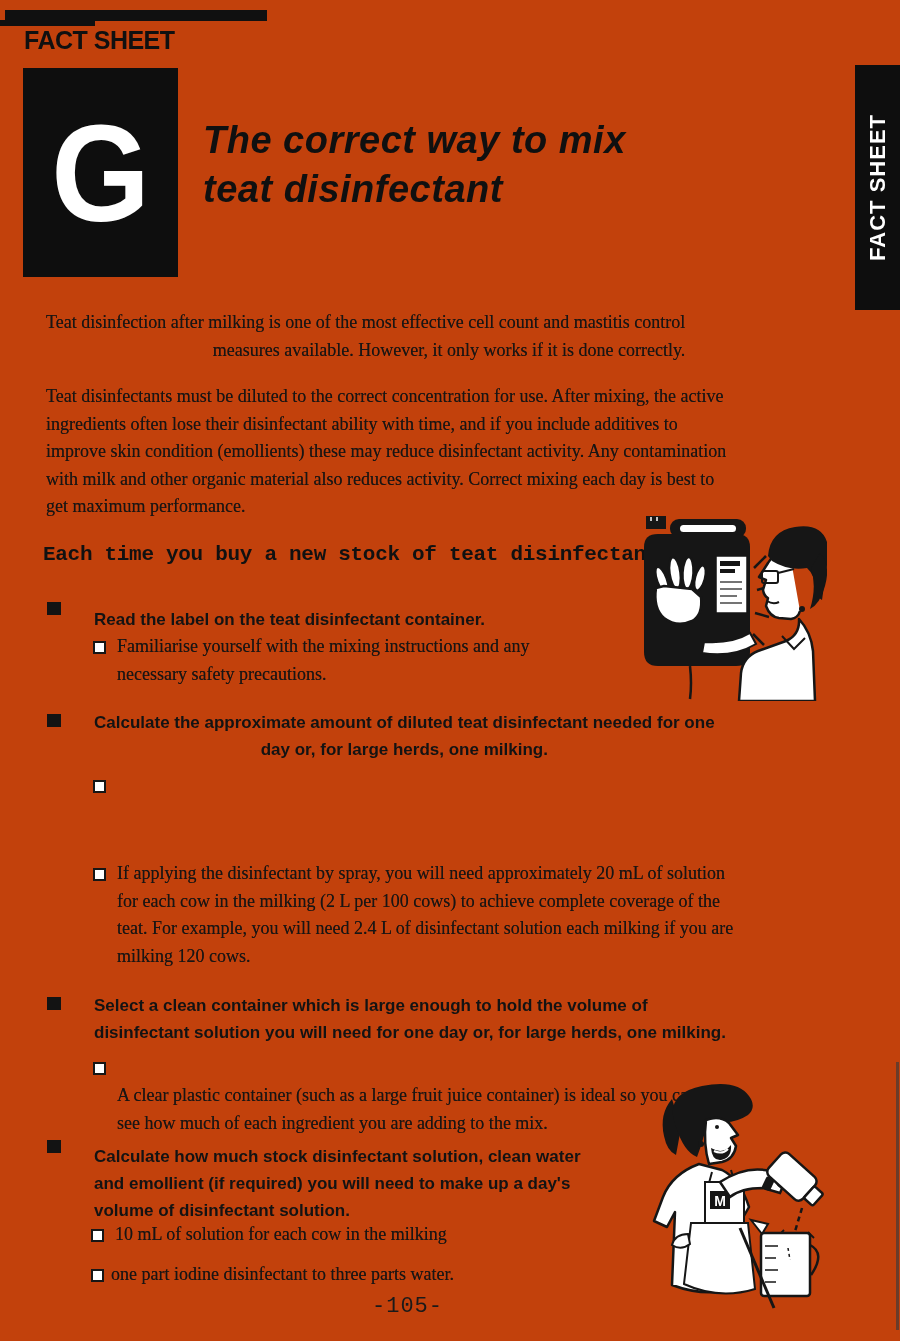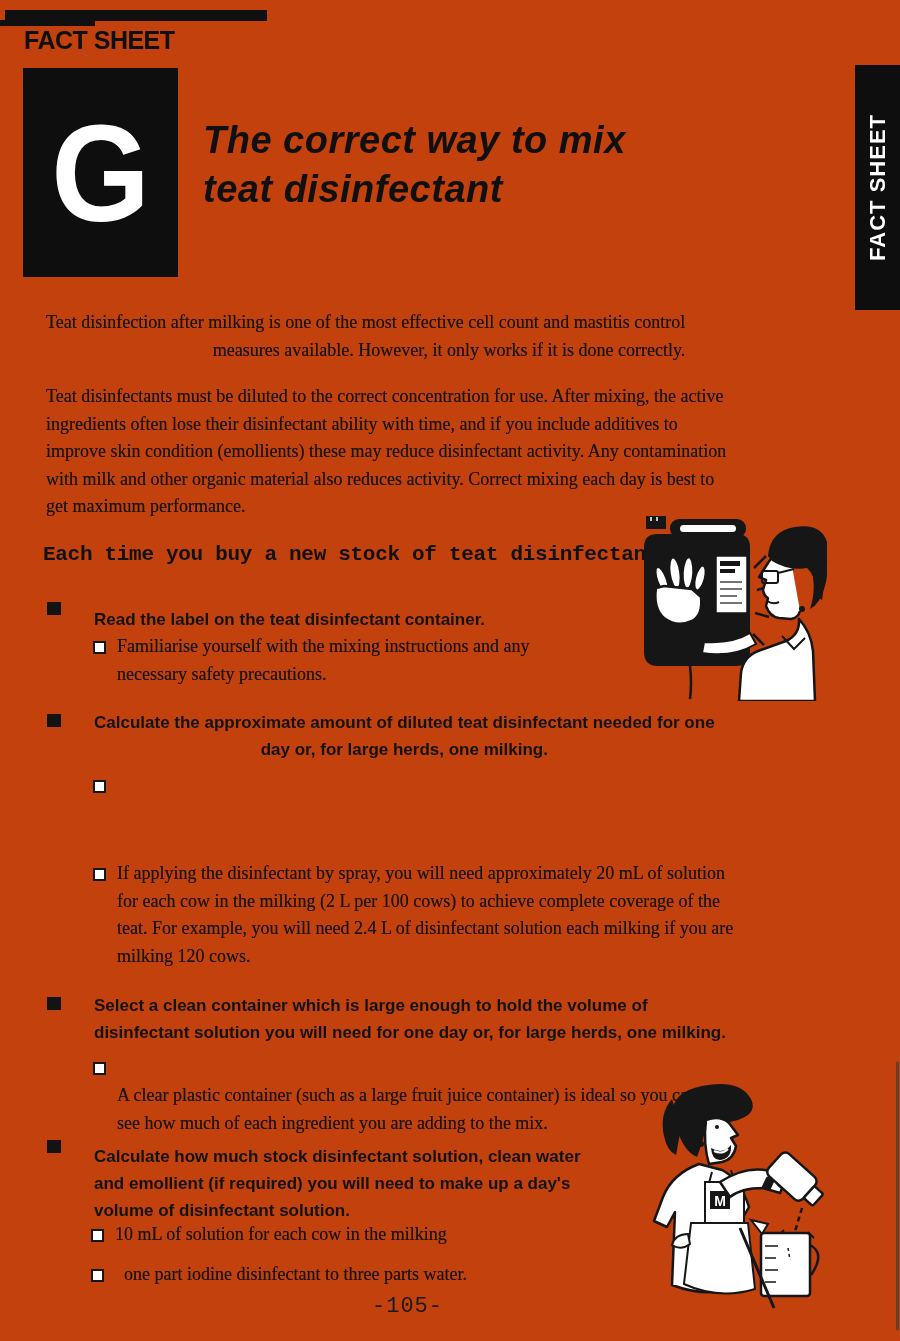--- a/index.html
+++ b/index.html
@@ -88,21 +88,21 @@
   <div class="sub-text" style="top:1082px;">A clear plastic container (such as a large fruit juice container) is ideal so you can
 see how much of each ingredient you are adding to the mix.</div>
 
   <div class="sq" style="top:1140px;"></div>
   <div class="bullet-label" style="top:1135px;margin-top:8px;">Calculate how much stock disinfectant solution, clean water
 and emollient (if required) you will need to make up a day's
 volume of disinfectant solution.</div>
   <div class="osq" style="left:91px;top:1229px;"></div>
   <div class="sub-text" style="left:115px;top:1221px;">10 mL of solution for each cow in the milking</div>
   <div class="osq" style="left:91px;top:1269px;"></div>
-  <div class="sub-text" style="left:124px;top:1261px;">one part iodine disinfectant to three parts water.</div>
+  <div class="sub-text" style="left:111px;top:1261px;">one part iodine disinfectant to three parts water.</div>
 
   <svg style="left:632px;top:516px;" width="195" height="185" viewBox="0 0 195 185">
     <g>
       <rect x="14" y="0" width="20" height="13" fill="#161616"></rect>
       <line x1="19" y1="1" x2="19" y2="5" stroke="#fff" stroke-width="1.5"></line>
       <line x1="25" y1="1" x2="25" y2="5" stroke="#fff" stroke-width="1.5"></line>
       <rect x="38" y="3" width="76" height="19" rx="9" fill="#161616"></rect>
       <rect x="48" y="9" width="56" height="7" rx="3.5" fill="#fff"></rect>
       <path d="M12,31 Q12,18 26,18 H104 Q118,18 118,31 V136 Q118,150 104,150 H26 Q12,150 12,136 Z" fill="#161616"></path>
       <rect x="84" y="40" width="31" height="57" fill="#fff" stroke="#161616" stroke-width="1.5"></rect>

